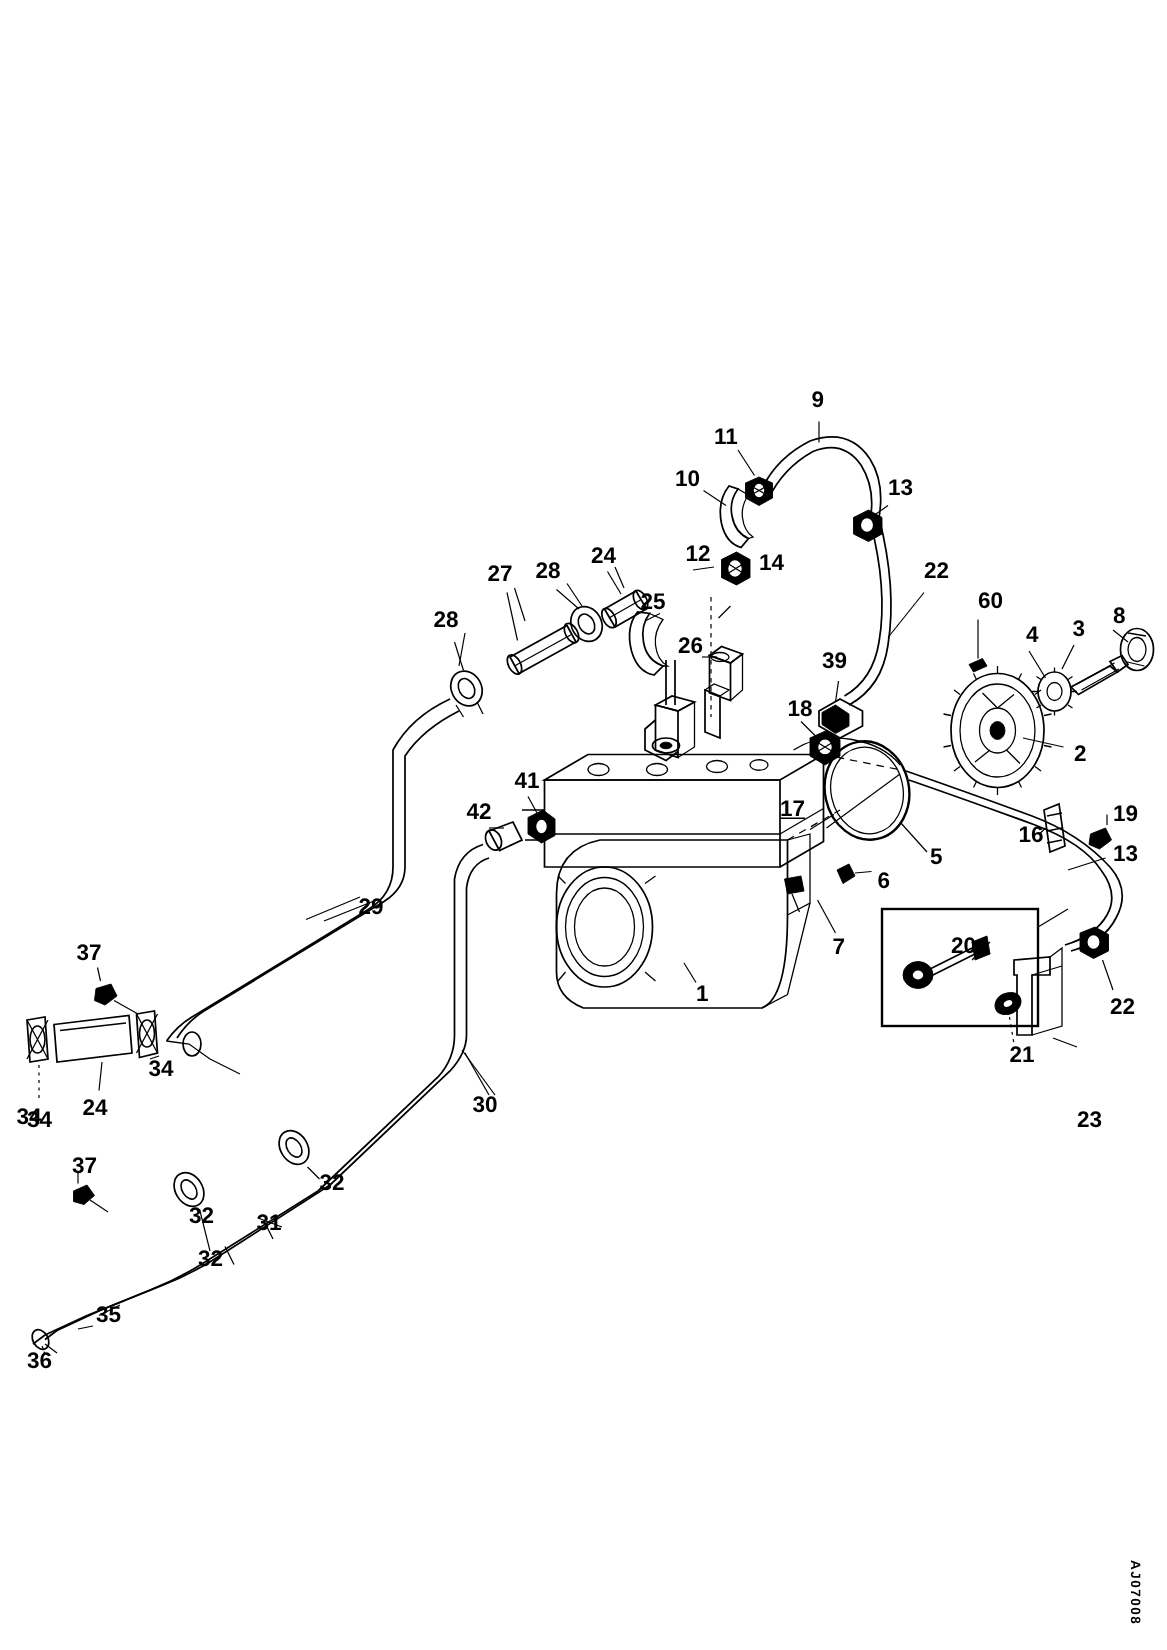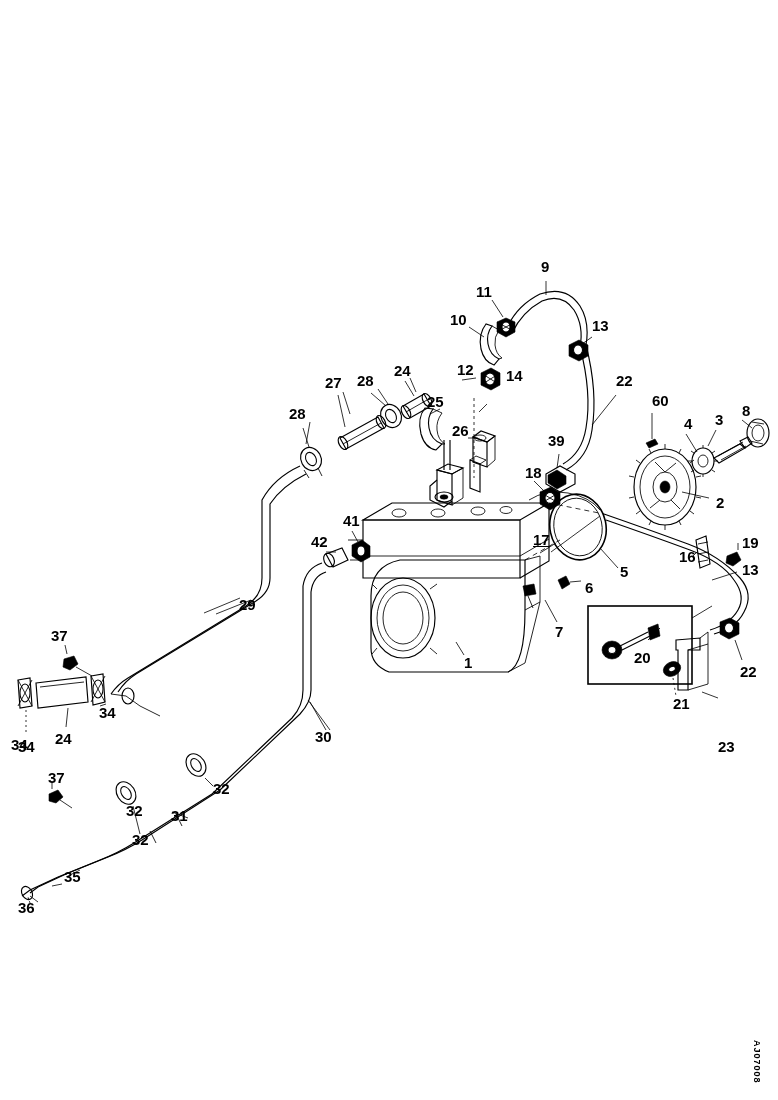--- a/index.html
+++ b/index.html
@@ -404,24 +404,24 @@
   <div class="callout" style="left:555px; top:624px;">7</div>
   <div class="callout" style="left:742px; top:403px;">8</div>
   <div class="callout" style="left:541px; top:259px;">9</div>
   <div class="callout" style="left:450px; top:312px;">10</div>
   <div class="callout" style="left:476px; top:284px;">11</div>
   <div class="callout" style="left:457px; top:362px;">12</div>
   <div class="callout" style="left:592px; top:318px;">13</div>
   <div class="callout" style="left:474px; top:368px;margin-left:32px;">14</div>
   <div class="callout" style="left:742px; top:562px;">13</div>
   <div class="callout" style="left:679px; top:549px;">16</div>
-  <div class="callout" style="left:533px; top:532px;text-decoration:underline;">17</div>
+  <div class="callout" style="left:520px; top:532px;text-decoration:underline;">17</div>
   <div class="callout" style="left:525px; top:465px;">18</div>
   <div class="callout" style="left:742px; top:535px;">19</div>
-  <div class="callout" style="left:634px; top:623px;margin-top:27px;">20</div>
+  <div class="callout" style="left:634px; top:623px;">20</div>
   <div class="callout" style="left:673px; top:696px;">21</div>
   <div class="callout" style="left:740px; top:664px;">22</div>
   <div class="callout" style="left:718px; top:695px;margin-top:44px;">23</div>
   <div class="callout" style="left:394px; top:363px;">24</div>
   <div class="callout" style="left:427px; top:394px;">25</div>
   <div class="callout" style="left:452px; top:423px;">26</div>
   <div class="callout" style="left:325px; top:375px;">27</div>
   <div class="callout" style="left:357px; top:373px;">28</div>
   <div class="callout" style="left:199px; top:597px;margin-left:40px;">29</div>
   <div class="callout" style="left:315px; top:729px;">30</div>

